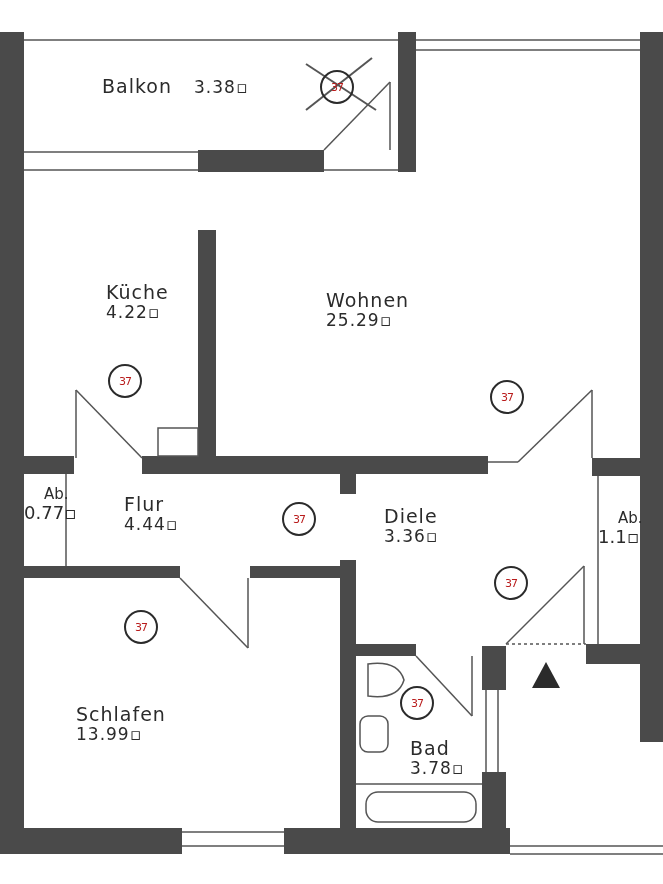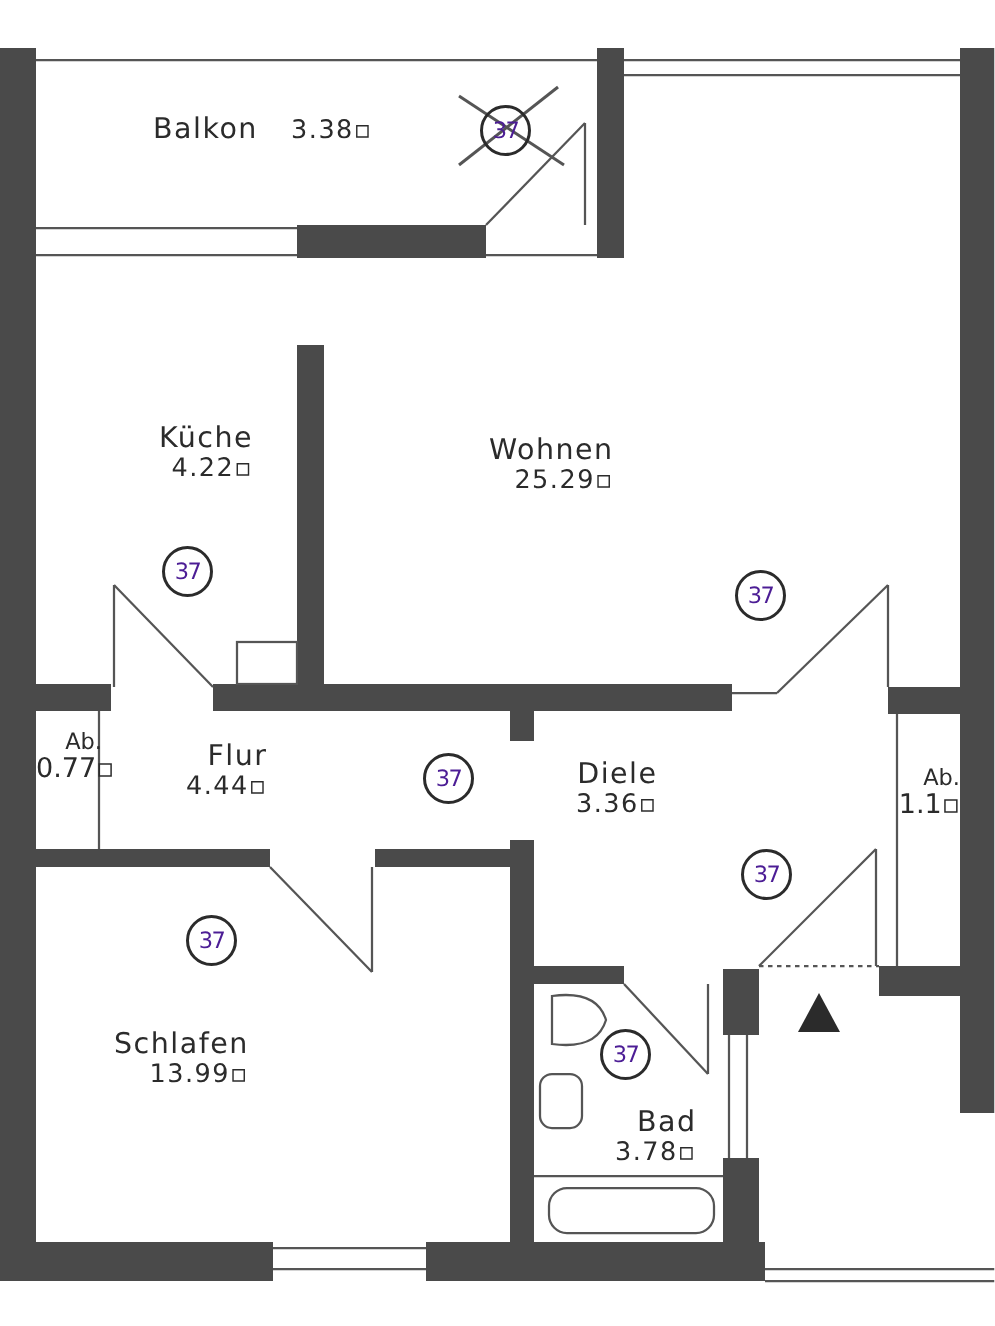--- a/index.html
+++ b/index.html
@@ -2,37 +2,37 @@
 <html><head>
   <meta charset="utf-8">
   <style>
     html, body { margin: 0; padding: 0; background: #ffffff; }
     body { width: 663px; height: 884px; overflow: hidden; position: relative; }
     .plan { position: absolute; left: 0; top: 0; width: 663px; height: 884px; }
     .lbl {
       position: absolute;
       font-family: "DejaVu Sans", sans-serif;
       color: #2b2b2b;
-      text-align: right;
+      text-align: left;
       line-height: 1.1;
       white-space: nowrap;
       letter-spacing: 1px;
     }
     .lbl .name { display: block; font-size: 19px; }
     .lbl .area { display: block; font-size: 17px; }
-    .lbl.small .name { font-size: 15px; letter-spacing: 0; }
+    .lbl.small .name { font-size: 15px; letter-spacing: 0; padding-left: 20px; }
     .lbl.small .area { font-size: 18px; letter-spacing: 0; }
     .badge {
       position: absolute;
       width: 30px; height: 30px;
       border: 2px solid #2b2b2b;
       border-radius: 50%;
       font-family: "DejaVu Sans", sans-serif;
-      font-size: 15px;
-      color: #4c1d95;
+      font-size: 11px;
+      color: #b91c1c;
       display: flex; align-items: center; justify-content: center;
       background: transparent;
       letter-spacing: -1px;
     }
   </style>
 </head>
 <body>
 
 <svg class="plan" viewBox="0 0 663 884" xmlns="http://www.w3.org/2000/svg">
   <g fill="#4a4a4a">
@@ -156,21 +156,21 @@
 <div class="lbl" style="left:384px; top:506px;">
   <span class="name">Diele</span>
   <span class="area">3.36▫</span>
 </div>
 
 <div class="lbl small" style="left:598px; top:510px; width:42px;">
   <span class="name">Ab.</span>
   <span class="area">1.1▫</span>
 </div>
 
-<div class="lbl" style="left:76px; top:686px;">
+<div class="lbl" style="left:76px; top:704px;">
   <span class="name">Schlafen</span>
   <span class="area">13.99▫</span>
 </div>
 
 <div class="lbl" style="left:410px; top:738px;">
   <span class="name">Bad</span>
   <span class="area">3.78▫</span>
 </div>
 
 <div class="badge" style="left:320px; top:70px;">37</div>

